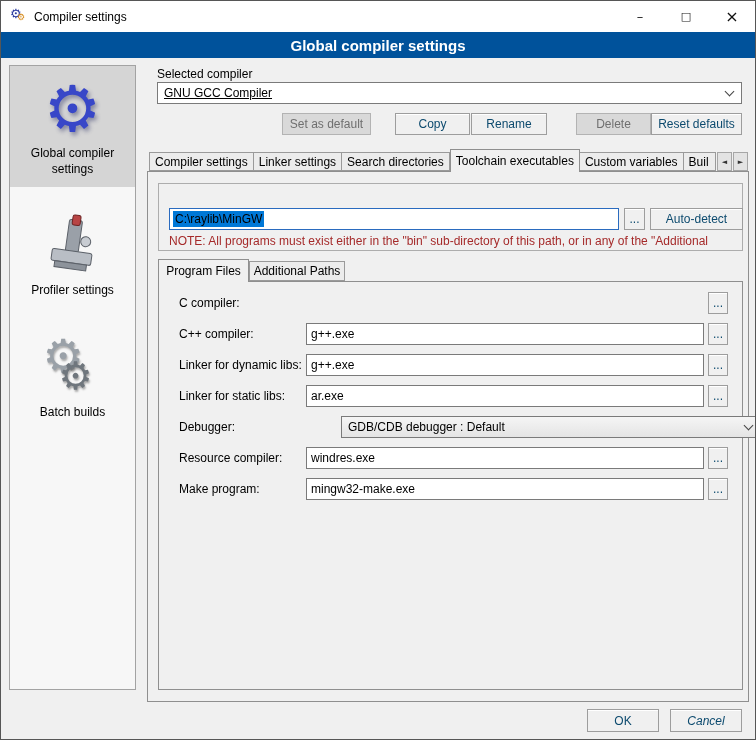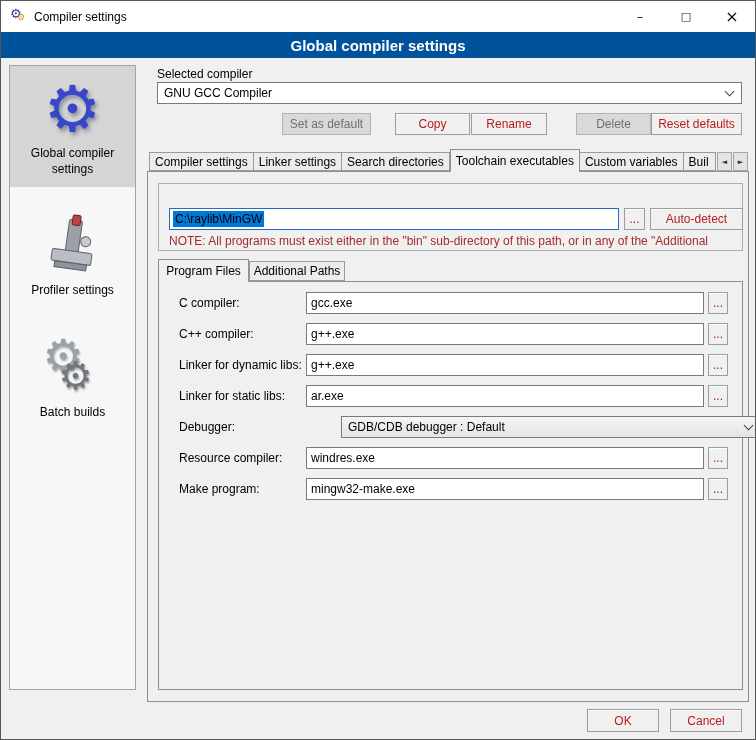--- a/index.html
+++ b/index.html
@@ -30,24 +30,24 @@
   .side-item + .side-item { margin-top:16px; }
   .side-icon { height:74px; display:flex; align-items:center; justify-content:center; position:relative; }
   .gear-blue { font-size:64px; color:#3847c8; line-height:1; text-shadow:2px 3px 4px rgba(35,40,95,.45); }
   .gears-gray { position:relative; width:64px; height:70px; }
   .gears-gray .back { position:absolute; left:2px; top:0; font-size:46px; color:#9aa1a8; line-height:1; text-shadow:1px 2px 2px rgba(60,60,60,.4); }
   .gears-gray .front { position:absolute; left:18px; top:24px; font-size:38px; color:#6f767d; line-height:1; text-shadow:1px 2px 2px rgba(50,50,50,.4); }
   .side-label { font-size:12px; line-height:1.3; padding:0 3px 2px; }
 
   
   .abs-label { position:absolute; }
-  .combo { position:absolute; background:#fff; border:1px solid #7a7a7a; height:22px; display:flex; align-items:center; padding-left:6px; }
+  .combo { position:absolute; background:#fff; border:1px solid #7a7a7a; height:22px; display:flex; align-items:center; padding-left:6px;text-decoration:underline; }
   .chev { width:7px; height:7px; border-right:1.5px solid #444; border-bottom:1.5px solid #444; transform:rotate(45deg); margin:-3px 8px 0 auto; flex:none; }
 
-  .btn { position:absolute; height:22px; background:#f0f0f0; border:1px solid #9d9d9d; font-size:12px; font-family:inherit; display:flex; align-items:center; justify-content:center; color:#b91c1c; box-shadow:inset 0 1px 0 #fff; }
+  .btn { position:absolute; height:22px; background:#f0f0f0; border:1px solid #9d9d9d; font-size:12px; font-family:inherit; display:flex; align-items:center; justify-content:center; color:#0c4a6e; box-shadow:inset 0 1px 0 #fff; }
   .btn.disabled { background:#d9d9d9; color:#6f6f6f; border-color:#b3b3b3; box-shadow:none; }
 
   
   .tabs { position:absolute; left:148px; top:148px; height:23px; display:flex; align-items:flex-end; z-index:2; }
   .tab { height:19px; margin-bottom:1px; background:#ececec; border:1px solid #9a9a9a; border-left:none; display:flex; align-items:center; padding:0 5px; white-space:nowrap; }
   .tab:first-child { border-left:1px solid #9a9a9a; }
   .tab.active { height:23px; margin-bottom:0; background:#f0f0f0; border:1px solid #8f8f8f; border-bottom:none; position:relative; z-index:3; }
   .tab.clipped { width:32px; overflow:hidden; padding-right:0;margin-top:16px; }
   .tab-arrow { position:absolute; top:151px; width:15px; height:19px; background:#e3e3e3; border:1px solid #a6a6a6; font-size:7px; display:flex; align-items:center; justify-content:center; color:#333; z-index:4; font-family:"DejaVu Sans",sans-serif; }
 
@@ -175,21 +175,20 @@
       <div class="note-text">NOTE: All programs must exist either in the "bin" sub-directory of this path, or in any of the "Additional</div>
     </div>
 
     <div class="subtab active" style="left:10px; width:91px;">Program Files</div>
     <div class="subtab" style="left:101px; width:96px;">Additional Paths</div>
 
     <div class="sub-panel">
 
       <div class="field-row" style="top:10px;">
         <span class="field-label">C compiler:</span>
-        <input class="text-input" type="text" value="gcc.exe" style="">
         <button class="btn dots-btn">...</button>
       </div>
 
       <div class="field-row" style="top:41px;">
         <span class="field-label">C++ compiler:</span>
         <input class="text-input" type="text" value="g++.exe" style="">
         <button class="btn dots-btn">...</button>
       </div>
 
       <div class="field-row" style="top:72px;">
@@ -221,15 +220,15 @@
       <div class="field-row" style="top:196px;">
         <span class="field-label">Make program:</span>
         <input class="text-input" type="text" value="mingw32-make.exe" style="">
         <button class="btn dots-btn">...</button>
       </div>
 
     </div>
   </div>
 
   <button class="btn footer-btn" style="left:586px;">OK</button>
-  <button class="btn footer-btn" style="left:669px;">Cancel</button>
+  <button class="btn footer-btn" style="left:669px;font-style:italic;">Cancel</button>
 
 </div>
 
 </body></html>

